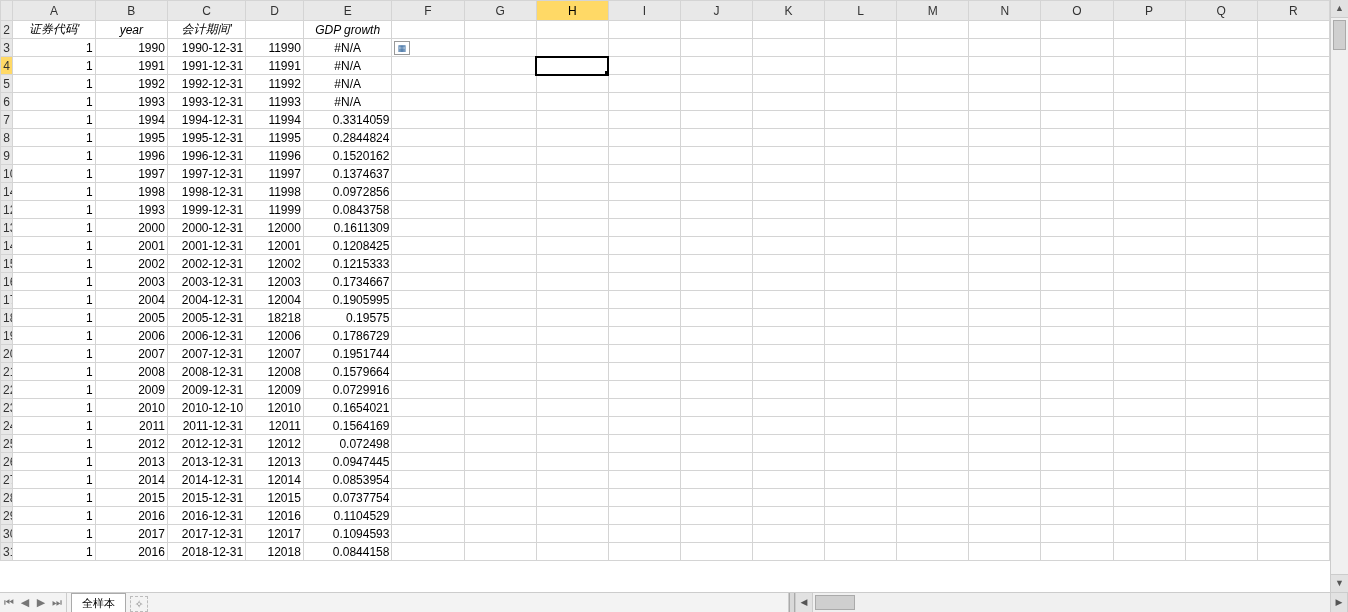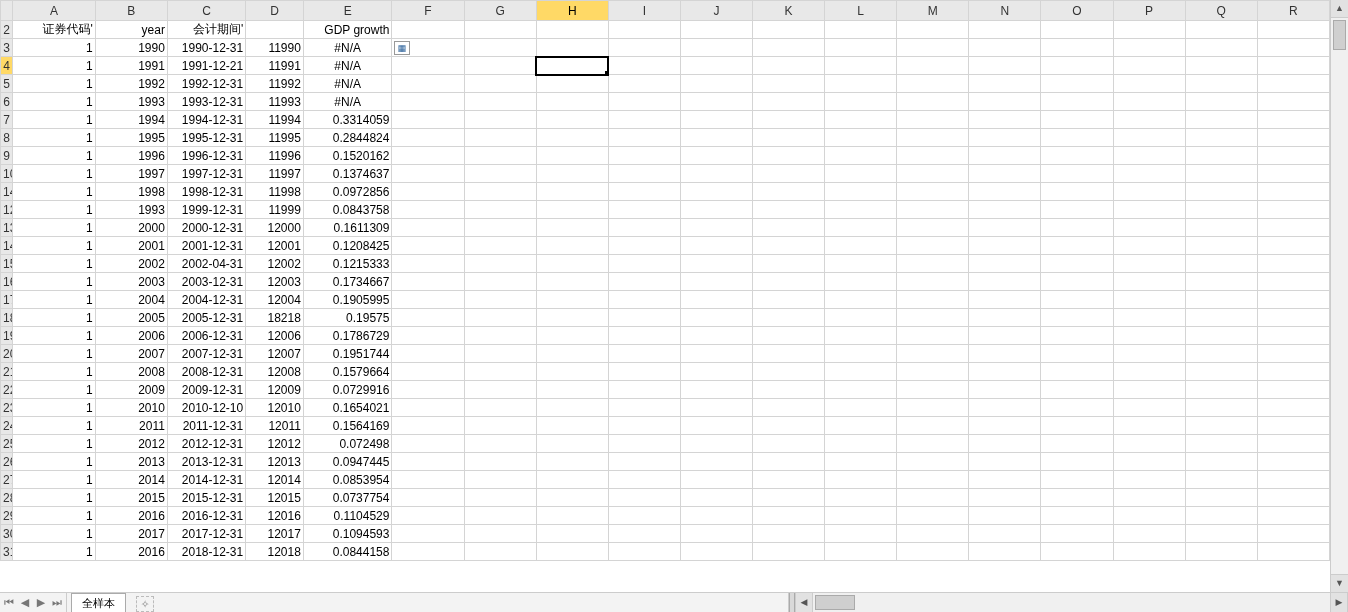--- a/index.html
+++ b/index.html
@@ -17,33 +17,33 @@
   .row-h { background: #e8e8e8; text-align: center; color: #333; width: 12px; border-right: 1px solid #b5b5b5; }
   .row-h.row-active { background: #ffd966; }
   
   td.active-cell { outline: 2px solid #000; outline-offset: -1px; position: relative; }
   td.active-cell::after { content: ""; position: absolute; right: -2px; bottom: -2px; width: 5px; height: 5px; background: #000; }
   
   .smart-tag { position: absolute; width: 16px; height: 14px; border: 1px solid #999; background: #fff; display: flex; align-items: center; justify-content: center; font-size: 9px; color: #2a6099; }
   .smart-tag::before { content: "▦"; }
   
   .al-r { text-align: right; }
-  .al-l { text-align: right; }
+  .al-l { text-align: center; font-style: italic; }
   .al-c { text-align: center; }
   
   .vscroll { position: absolute; top: 0; right: 0; bottom: 0; width: 18px; background: #f0f0f0; border-left: 1px solid #ccc; }
   .vscroll .up, .vscroll .down { height: 18px; background: #e2e2e2; text-align: center; line-height: 16px; font-size: 9px; color: #555; border-bottom: 1px solid #ccc; }
   .vscroll .down { position: absolute; bottom: 0; left: 0; right: 0; border-top: 1px solid #ccc; border-bottom: none; }
   .vscroll .thumb { position: absolute; left: 2px; right: 2px; top: 20px; height: 30px; background: #cfcfcf; border: 1px solid #aaa; }
   
   .bottom { height: 20px; display: flex; align-items: stretch; border-top: 1px solid #ccc; background: #f3f3f3; font-size: 11px; }
   .tabscroll { display: flex; align-items: center; padding: 0 2px; border-right: 1px solid #ccc; gap: 2px; }
   .tabscroll span { width: 14px; text-align: center; color: #777; cursor: pointer; }
   .tabs { display: flex; align-items: flex-end; padding-left: 4px; flex: 1; position: relative; }
-  .tab { padding: 2px 10px; border: 1px solid #aaa; border-bottom: none; background: #fff; margin-right: 6px; position: relative; top: 1px; }
+  .tab { padding: 2px 10px; border: 1px solid #aaa; border-bottom: none; background: #fff; margin-right: 0; position: relative; top: 1px; }
   .tab.active { background: #fff; font-weight: normal; border-top: 1px solid #aaa; }
   .newtab { width: 18px; height: 16px; display: flex; align-items: center; justify-content: center; color: #888; border: 1px dashed #bbb; margin-left: 4px; cursor: pointer; }
   .hscroll-zone { display: flex; align-items: center; width: 560px; border-left: 1px solid #ccc; position: relative; }
   .hscroll-zone .btn { width: 18px; height: 100%; background: #e2e2e2; text-align: center; line-height: 18px; font-size: 9px; color: #555; border-left: 1px solid #ccc; border-right: 1px solid #ccc; }
   .hscroll-zone .track { flex: 1; height: 100%; background: #f0f0f0; position: relative; }
   .hscroll-zone .thumb { position: absolute; top: 2px; bottom: 2px; left: 2px; width: 40px; background: #cfcfcf; border: 1px solid #aaa; }
   .hscroll-zone .splitter { width: 6px; height: 100%; background: #d9d9d9; border-left: 1px solid #aaa; border-right: 1px solid #aaa; }
   
   col.rowh { width: 12px; }
   col.cA { width: 80px; }
@@ -143,21 +143,21 @@
             <td></td>
             <td></td>
             <td></td>
             <td></td>
             <td></td>
           </tr>
           <tr>
             <th class="row-h row-active">4</th>
             <td class="al-r">1</td>
             <td class="al-r">1991</td>
-            <td class="al-r">1991-12-21</td>
+            <td class="al-r">1991-12-31</td>
             <td class="al-r">11991</td>
             <td class="al-c">#N/A</td>
             <td></td>
             <td></td>
             <td class="active-cell"></td>
             <td></td>
             <td></td>
             <td></td>
             <td></td>
             <td></td>
@@ -374,21 +374,21 @@
             <td></td>
             <td></td>
             <td></td>
             <td></td>
             <td></td>
           </tr>
           <tr>
             <th class="row-h">15</th>
             <td class="al-r">1</td>
             <td class="al-r">2002</td>
-            <td class="al-r">2002-04-31</td>
+            <td class="al-r">2002-12-31</td>
             <td class="al-r">12002</td>
             <td class="al-r">0.1215333</td>
             <td></td>
             <td></td>
             <td></td>
             <td></td>
             <td></td>
             <td></td>
             <td></td>
             <td></td>

